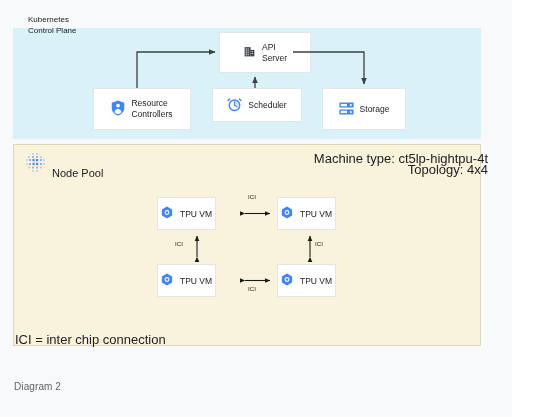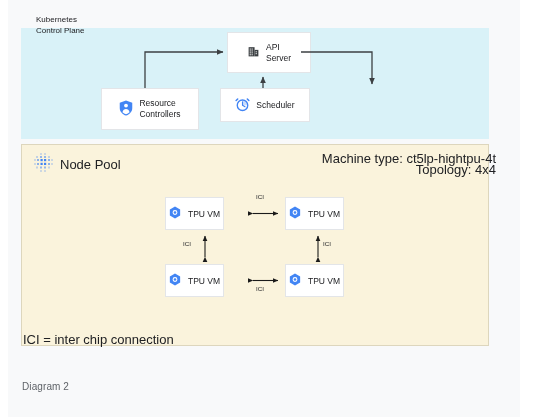--- a/index.html
+++ b/index.html
@@ -14,21 +14,20 @@
     overflow: hidden;
     position: relative;
   }
   #page {
     position: absolute;
     left: 0;
     top: 0;
     width: 512px;
     height: 417px;
     background: #f8f9fa;
-    margin-left: 8px;
   }
   
   .panel-control {
     position: absolute;
     left: 13px;
     top: 28px;
     width: 468px;
     height: 111px;
     background: #d9f2f8;
   }
@@ -56,21 +55,21 @@
     font-size: 8.5px;
     color: #202124;
   }
   .node .lbl {
     line-height: 11px;
     white-space: pre-line;
   }
   .api-server {
     left: 219px;
     top: 32px;
-    width: 84px;
+    width: 92px;
     height: 41px;
   }
   .res-ctrl {
     left: 93px;
     top: 88px;
     width: 98px;
     height: 42px;
   }
   .sched {
     left: 212px;
@@ -90,22 +89,22 @@
     left: 13px;
     top: 144px;
     width: 468px;
     height: 202px;
     background: #faf3dc;
     border: 1px solid #ddd6bd;
     box-sizing: border-box;
   }
   .np-label {
     left: 52px;
-    top: 159px;
-    font-size: 13px;
+    top: 168px;
+    font-size: 11px;
   }
   .machine-info {
     position: absolute;
     right: 24px;
     top: 153px;
     text-align: right;
     font-size: 13px;
     color: #202124;
     line-height: 11px;
   }
@@ -215,20 +214,33 @@
       <svg width="15" height="15" viewBox="0 0 24 24">
         <path d="M4.3 3.2 L1.8 5.7 M19.7 3.2 L22.2 5.7" stroke="#4285f4" stroke-width="2.4" fill="none" stroke-linecap="round"></path>
         <circle cx="12" cy="13.2" r="8.4" fill="none" stroke="#4285f4" stroke-width="2.2"></circle>
         <path d="M12 13.2 L12 7.8 M12 13.2 L16 15.6" stroke="#4285f4" stroke-width="1.8" stroke-linecap="round" fill="none"></path>
         <path d="M12 5.4 A7.8 7.8 0 0 1 19.8 13.2 L12 13.2 Z" fill="#4285f4" opacity="0.28"></path>
       </svg>
     </span>
     <span class="lbl">Scheduler</span>
   </div>
 
+  <div class="node storage">
+    <span class="icon">
+      <svg width="15" height="13" viewBox="0 0 22 19">
+        <rect x="0.6" y="0.8" width="20.8" height="7.4" rx="0.6" fill="#4285f4"></rect>
+        <rect x="0.6" y="10.8" width="20.8" height="7.4" rx="0.6" fill="#4285f4"></rect>
+        <rect x="2.6" y="2.8" width="9.2" height="3.4" fill="#ffffff"></rect>
+        <rect x="2.6" y="12.8" width="9.2" height="3.4" fill="#ffffff"></rect>
+        <circle cx="17.4" cy="4.5" r="1.5" fill="#ffffff"></circle>
+        <circle cx="17.4" cy="14.5" r="1.5" fill="#ffffff"></circle>
+      </svg>
+    </span>
+    <span class="lbl">Storage</span>
+  </div>
 
   <div class="panel-pool"></div>
 
   <div class="panel-label np-label">Node Pool</div>
 
   <div class="machine-info">
     <div>Machine type: ct5lp-hightpu-4t</div>
     <div>Topology: 4x4</div>
   </div>
 

